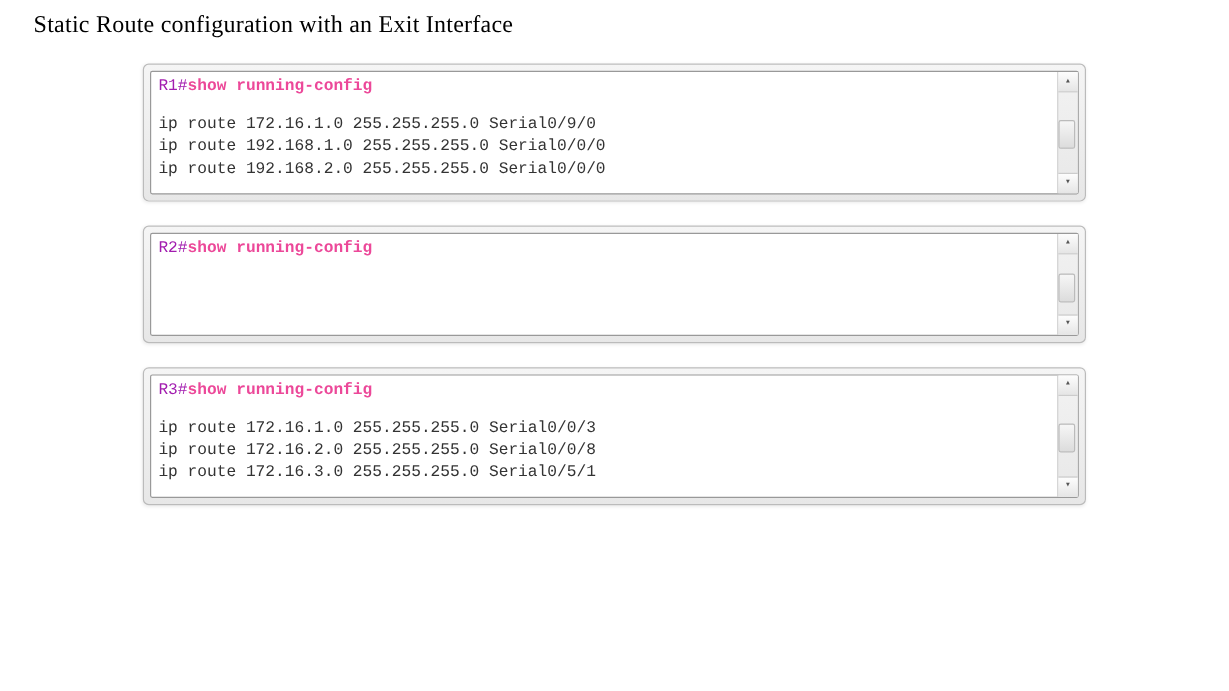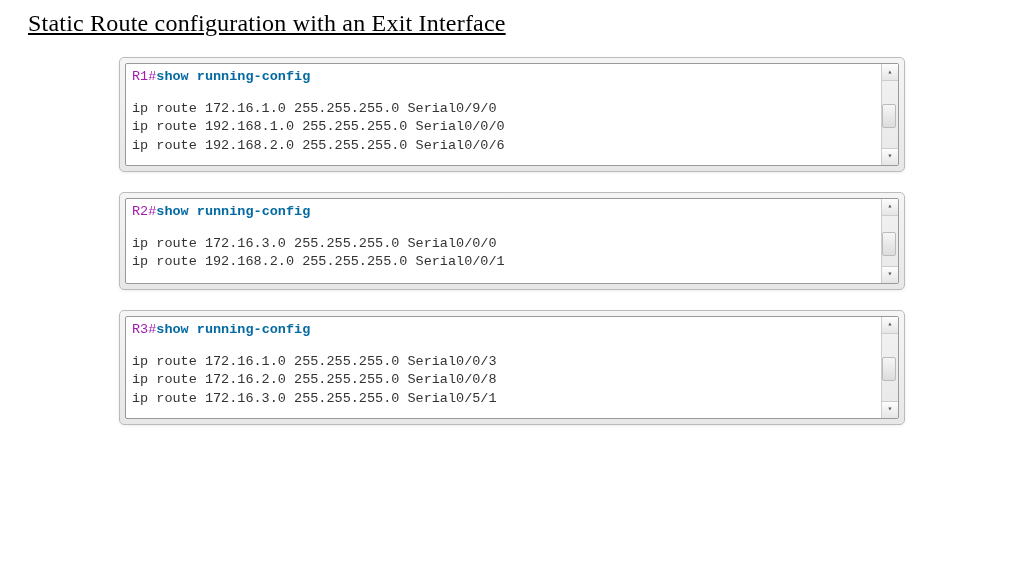--- a/index.html
+++ b/index.html
@@ -5,25 +5,24 @@
     body {
       margin: 0;
       padding: 0;
       width: 1024px;
       height: 576px;
       background: #ffffff;
       font-family: Georgia, 'Times New Roman', serif;
       overflow: hidden;
     }
     .page-title {
-      font-size: 24px;
+      font-size: 20px;
       font-weight: normal;
       margin: 10px 0 20px 28px;
       letter-spacing: 0.2px;
-      text-decoration: underline;
     }
     .console-container {
       margin: 0 auto 20px auto;
       width: 774px;
       position: relative;
       border: 1px solid #bbb;
       border-radius: 5px;
       background: linear-gradient(#f5f5f5, #e7e7e7);
       padding: 5px;
       box-shadow: 0 1px 3px rgba(0,0,0,0.08);
@@ -39,21 +38,21 @@
       color: #333;
       padding: 4px 20px 10px 6px;
       min-height: 70px;
       white-space: pre;
     }
     .prompt-prefix {
       color: #a21caf;
     }
     .cmd {
       font-weight: bold;
-      color: #0369a1;
+      color: #ec4899;
     }
     .routes {
       margin-top: 14px;
     }
     .scrollbar {
       position: absolute;
       right: 0;
       top: 0;
       bottom: 0;
       width: 16px;
@@ -92,27 +91,26 @@
   </style>
 </head>
 <body>
 
 <h1 class="page-title">Static Route configuration with an Exit Interface</h1>
 
 <div class="console-container">
   <div class="console-inner"><span class="prompt-prefix">R1#</span><span class="cmd">show running-config</span>
 <div class="routes"><span>ip route 172.16.1.0 255.255.255.0 Serial0/9/0</span>
 <span>ip route 192.168.1.0 255.255.255.0 Serial0/0/0</span>
-<span>ip route 192.168.2.0 255.255.255.0 Serial0/0/6</span></div><div class="scrollbar"><div class="sb-btn">▴</div><div class="sb-thumb"></div><div class="sb-btn bottom">▾</div></div></div>
+<span>ip route 192.168.2.0 255.255.255.0 Serial0/0/0</span></div><div class="scrollbar"><div class="sb-btn">▴</div><div class="sb-thumb"></div><div class="sb-btn bottom">▾</div></div></div>
 </div>
 
 <div class="console-container">
   <div class="console-inner"><span class="prompt-prefix">R2#</span><span class="cmd">show running-config</span>
-<div class="routes"><span>ip route 172.16.3.0 255.255.255.0 Serial0/0/0</span>
-<span>ip route 192.168.2.0 255.255.255.0 Serial0/0/1</span></div><div class="scrollbar"><div class="sb-btn">▴</div><div class="sb-thumb"></div><div class="sb-btn bottom">▾</div></div></div>
+<div class="scrollbar"><div class="sb-btn">▴</div><div class="sb-thumb"></div><div class="sb-btn bottom">▾</div></div></div>
 </div>
 
 <div class="console-container">
   <div class="console-inner"><span class="prompt-prefix">R3#</span><span class="cmd">show running-config</span>
 <div class="routes"><span>ip route 172.16.1.0 255.255.255.0 Serial0/0/3</span>
 <span>ip route 172.16.2.0 255.255.255.0 Serial0/0/8</span>
 <span>ip route 172.16.3.0 255.255.255.0 Serial0/5/1</span></div><div class="scrollbar"><div class="sb-btn">▴</div><div class="sb-thumb"></div><div class="sb-btn bottom">▾</div></div></div>
 </div>
 
 </body></html>

